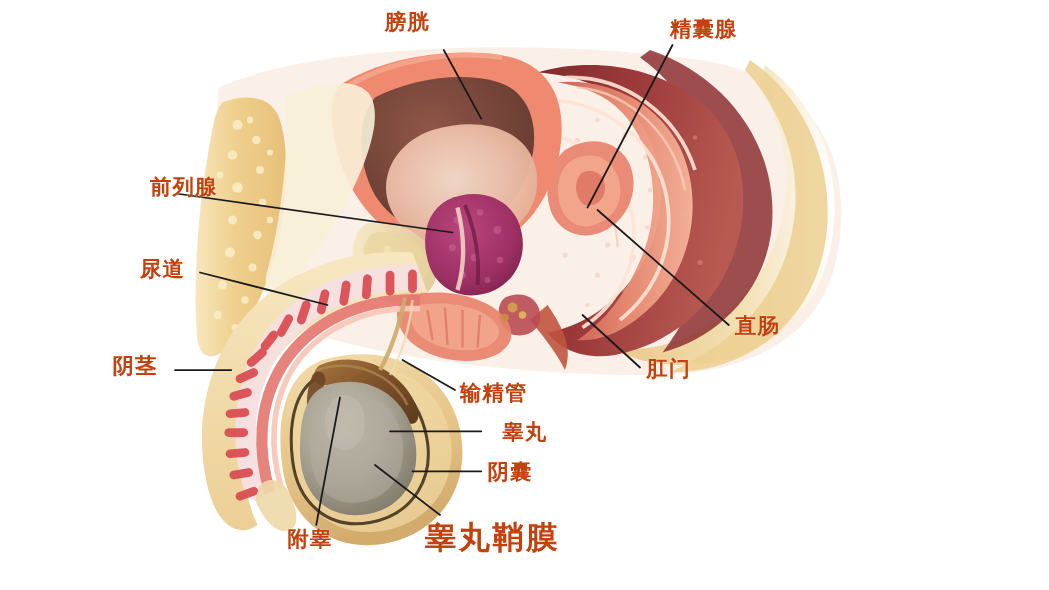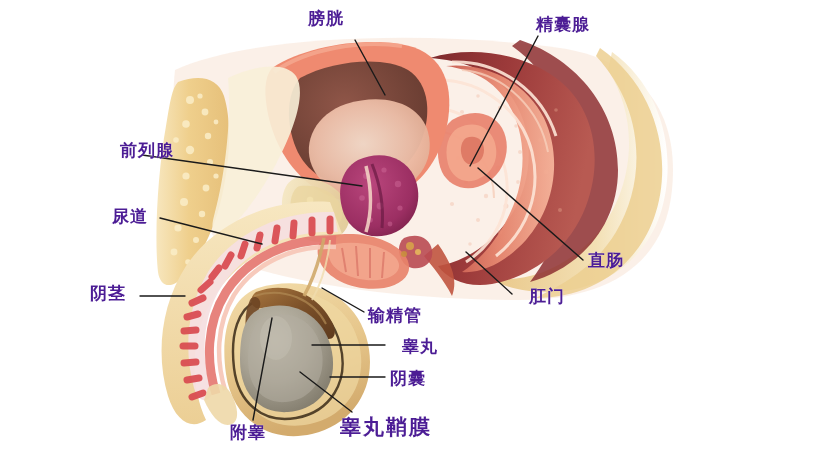--- a/index.html
+++ b/index.html
@@ -18,30 +18,30 @@
   }
   #art {
     position: absolute;
     left: 0;
     top: 0;
     width: 839px;
     height: 472px;
   }
   .label {
     position: absolute;
-    color: #4c1d95;
+    color: #c2410c;
     font-family: "DejaVu Sans", "Liberation Sans", sans-serif;
     font-weight: 700;
     white-space: nowrap;
     letter-spacing: 1px;
     text-shadow: 0 0 1px rgba(255,255,255,0.9);
     line-height: 1;
   }
   .lbl-title {
-    font-size: 21px;
+    font-size: 25px;
     letter-spacing: 2px;
   }
   .lbl-normal { font-size: 17px; }
   #leaders {
     position: absolute;
     left: 0; top: 0;
     width: 839px; height: 472px;
     pointer-events: none;
   }
 </style>
@@ -389,21 +389,21 @@
   <div class="label lbl-normal" style="left:536px; top:16px;">精囊腺</div>
 
   <div class="label lbl-normal" style="left:80px; top:142px;margin-left:40px;">前列腺</div>
 
   <div class="label lbl-normal" style="left:112px; top:208px;">尿道</div>
 
   <div class="label lbl-normal" style="left:90px; top:285px;">阴茎</div>
 
   <div class="label lbl-normal" style="left:588px; top:252px;font-family:Liberation Serif, serif;">直肠</div>
 
-  <div class="label lbl-normal" style="left:517px; top:288px;margin-left:12px;">肛门</div>
+  <div class="label lbl-normal" style="left:517px; top:288px;">肛门</div>
 
   <div class="label lbl-normal" style="left:368px; top:307px;">输精管</div>
 
   <div class="label lbl-normal" style="left:402px; top:338px;">睾丸</div>
 
   <div class="label lbl-normal" style="left:390px; top:370px;">阴囊</div>
 
   <div class="label lbl-normal" style="left:230px; top:424px;text-align:right;">附睾</div>
 
   <div class="label lbl-title" style="left:340px; top:417px;">睾丸鞘膜</div>

